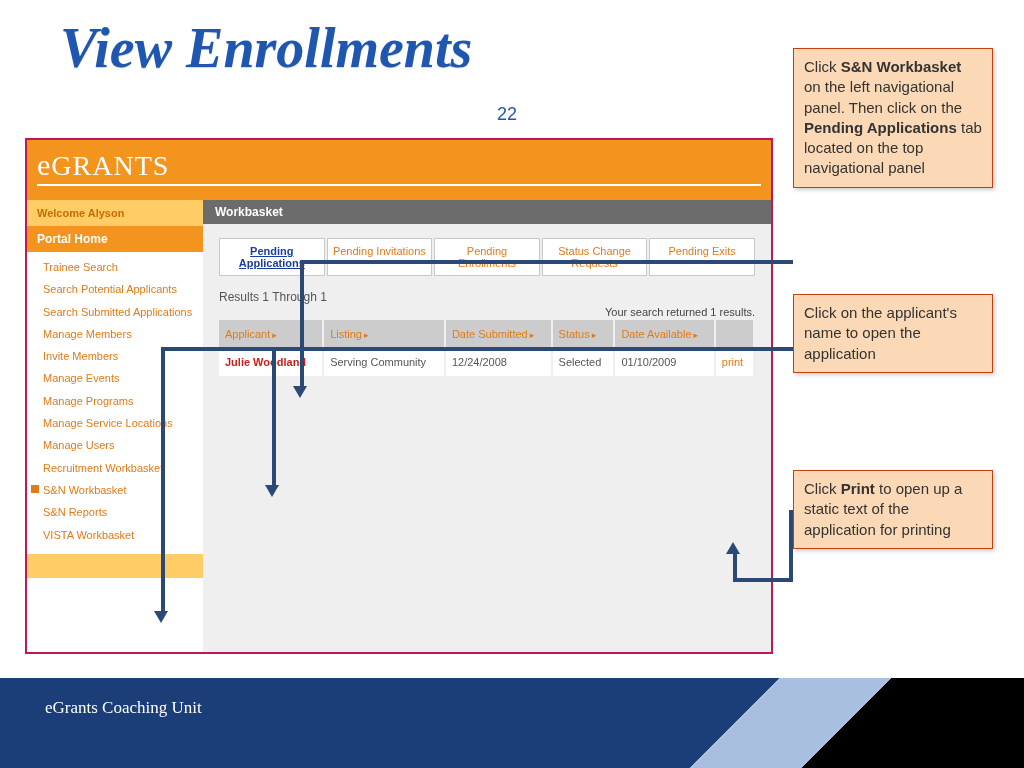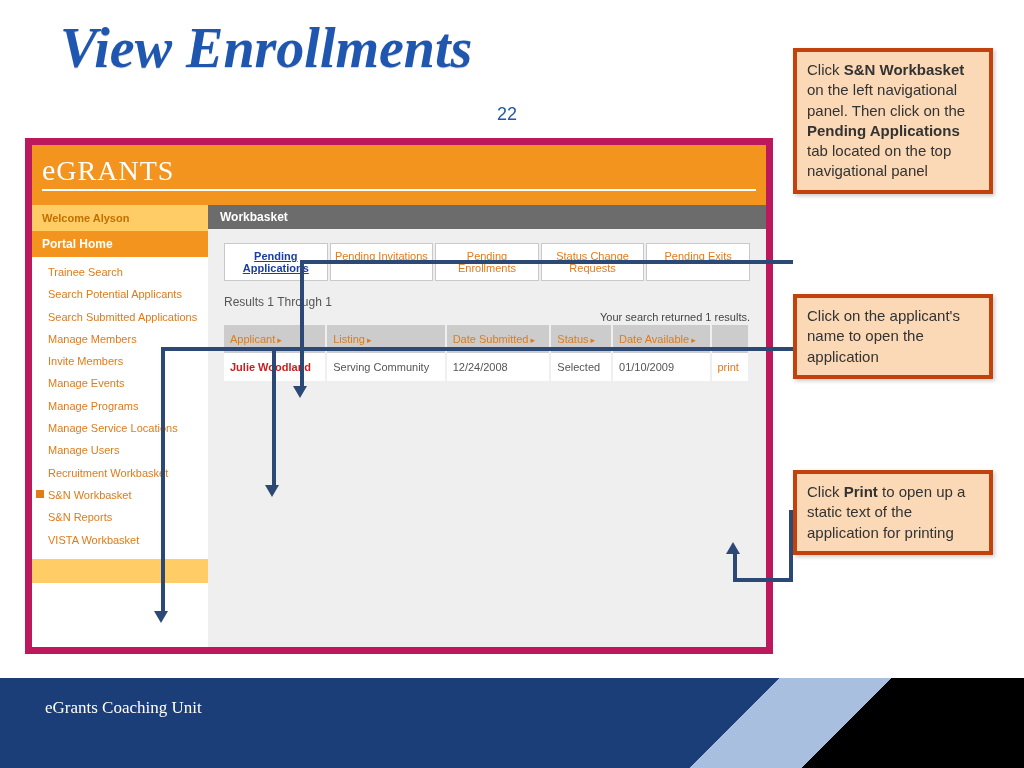--- a/index.html
+++ b/index.html
@@ -32,21 +32,21 @@
     font-size: 18px;
   }
 
   
   .shot {
     position: absolute;
     left: 25px;
     top: 138px;
     width: 748px;
     height: 516px;
-    border: 7px solid #be185d;
+    border: 2px solid #be185d;
     background: #5eead4;
   }
 
   .app-header {
     height: 60px;
     background: #f2941d;
     color: #fff;
     padding: 8px 10px;
   }
   .app-header .logo {
@@ -180,21 +180,21 @@
     background:#fff;
   }
   .applicant-name { color: #c81e1e; font-weight: bold; cursor:pointer; }
   .print-link { color: #e07b18; cursor:pointer; }
 
   
   .callout {
     position: absolute;
     width: 200px;
     background: #fbd9b6;
-    border: 4px solid #c2410c;
+    border: 1px solid #c2410c;
     box-shadow: 2px 2px 4px rgba(0,0,0,.2);
     padding: 8px 10px;
     font-size: 15px;
     color: #333;
     line-height: 1.35;
   }
   .callout b { font-weight: bold; }
   .c1 { left: 793px; top: 48px; }
   .c2 { left: 793px; top: 294px; }
   .c3 { left: 793px; top: 470px; }

